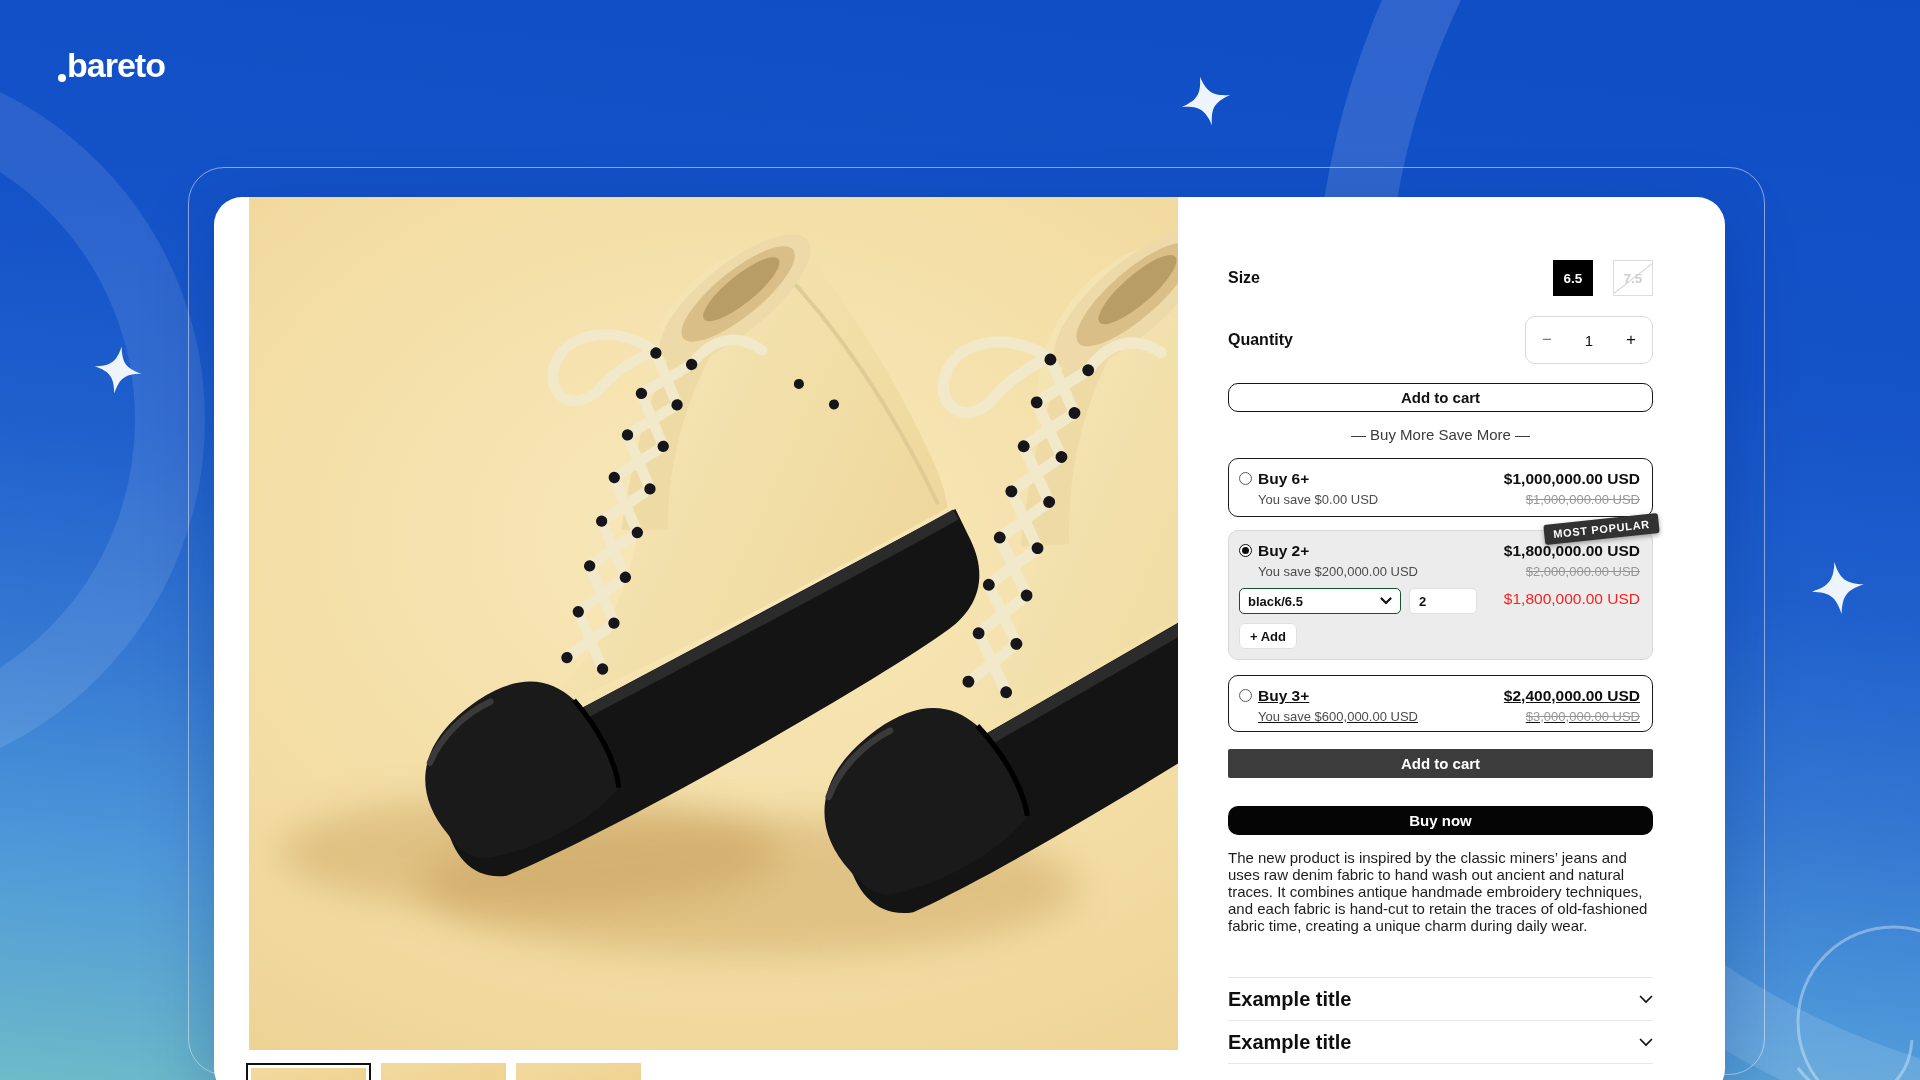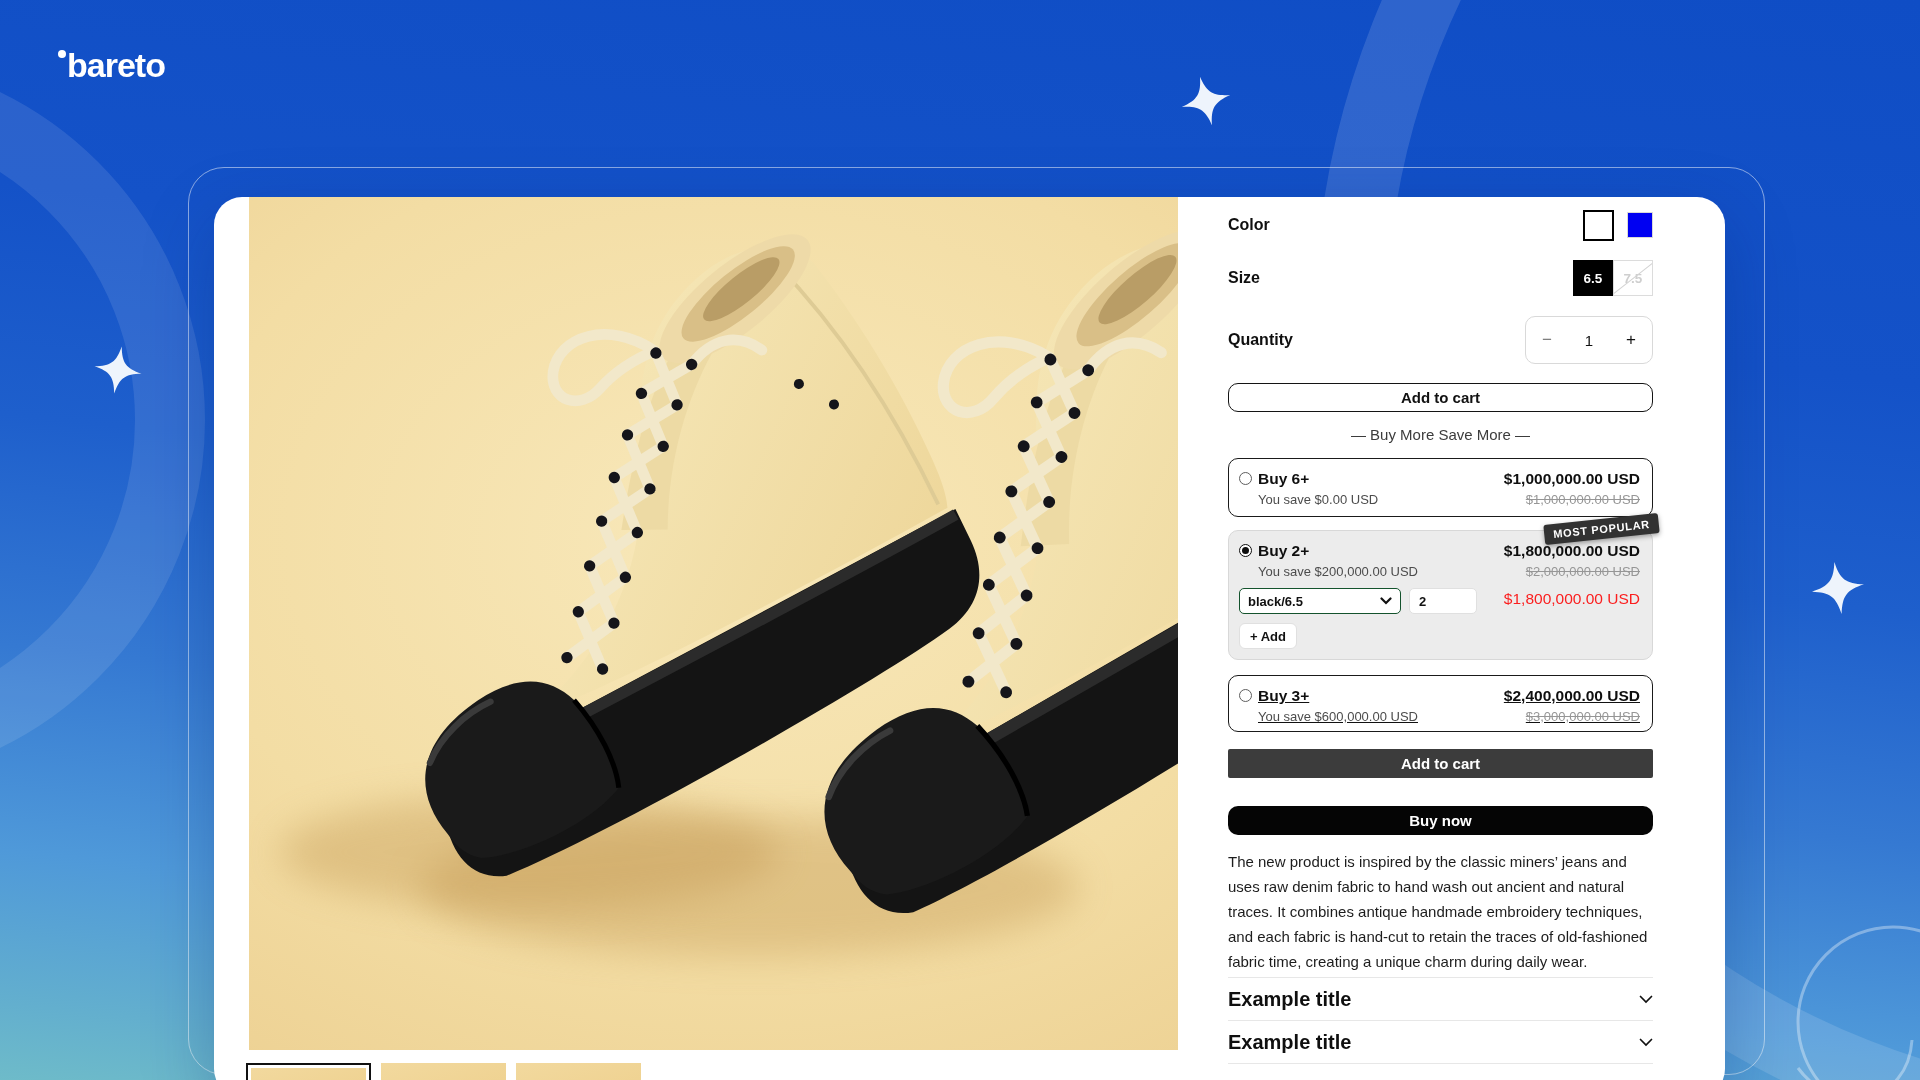--- a/index.html
+++ b/index.html
@@ -4,21 +4,21 @@
 <style>
   * { margin:0; padding:0; box-sizing:border-box; }
   html,body { width:1920px; height:1080px; overflow:hidden; }
   .stage {
     position:relative; width:1920px; height:1080px; overflow:hidden;
     font-family:"Liberation Sans", sans-serif;
     background:linear-gradient(186deg,#0f4dc5 0%,#1452c8 30%,#1e5fcc 48%,#3579d2 66%,#4f99d9 82%,#63afce 94%,#6ebbc9 100%);
   }
   .bg-decor { position:absolute; inset:0; width:1920px; height:1080px; }
 
-  .logo { position:absolute; left:58px; top:48px; color:#fff; display:flex; align-items:flex-start; }
+  .logo { position:absolute; left:58px; top:48px; color:#fff; display:flex; align-items:flex-end; }
   .logo-mark { width:8px; height:8px; border-radius:50%; background:#fff; margin:2px 1px 0 0; }
   .logo-text { font-size:34px; font-weight:bold; letter-spacing:-1px; line-height:34px; }
 
   .card-halo { position:absolute; left:188px; top:167px; width:1577px; height:908px;
     border:1.5px solid rgba(255,255,255,.5); border-radius:36px; }
   .card { position:absolute; left:214px; top:197px; width:1511px; height:900px;
     background:#fff; border-radius:28px; box-shadow:0 24px 70px rgba(5,35,110,.28); }
 
   .photo { position:absolute; left:35px; top:0; width:929px; height:853px;
     background:radial-gradient(130% 105% at 52% 40%, #f8e8ba 0%, #f3dda4 45%, #eccf90 78%, #e4c37e 100%); }
@@ -34,21 +34,21 @@
   .prow-label { font-size:16px; font-weight:bold; color:#0f0f0f; }
   .row-color { top:8px; height:40px; }
   .row-size  { top:60px; height:42px; }
   .row-qty   { top:118px; height:50px; }
 
   .swatches { display:flex; gap:13px; align-items:center; }
   .swatch-black { width:31px; height:31px; border:2px solid #000; padding:2px; background:#fff; }
   .swatch-black-inner { width:100%; height:100%; background:#000; }
   .swatch-blue { width:26px; height:26px; background:#0000f2; border:1px solid #d9d9d9; }
 
-  .chips { display:flex; gap:0;padding-left:36px; }
+  .chips { display:flex; gap:20px;padding-left:36px; }
   .chip { width:40px; height:36px; display:flex; align-items:center; justify-content:center;
     font-size:13.5px; font-weight:bold; }
   .chip.selected { background:#000; color:#fff; }
   .chip.soldout { border:1px solid #dcdcdc; color:#cfcfcf; position:relative; overflow:hidden; }
   .chip.soldout::after { content:""; position:absolute; left:-8px; right:-8px; top:50%; height:1px;
     background:#d2d2d2; transform:rotate(-38deg); }
 
   .stepper { width:128px; height:48px; border:1px solid #d9d9d9; border-radius:10px;
     display:grid; grid-template-columns:1fr 1fr 1fr; align-items:center; text-align:center; background:#fff; }
   .step-minus { font-size:17px; color:#7a7a7a; cursor:pointer; }
@@ -86,21 +86,21 @@
   .select { position:absolute; left:10px; top:57px; width:162px; height:26px; border:1px solid #14532d;
     border-radius:5px; background:#fff; display:flex; align-items:center; justify-content:space-between;
     padding:0 8px; font-size:13px; font-weight:600; cursor:pointer; }
   .qty-input { position:absolute; left:180px; top:57px; width:68px; height:26px; border:1px solid #e0e0e0;
     border-radius:5px; font-size:13px; font-weight:600; padding:0 9px; font-family:inherit; color:#111; background:#fff; }
   .subtotal { position:absolute; right:12px; top:59px; font-size:15.5px; color:#fb1e1e; }
   .add-btn { position:absolute; left:10px; top:92px; width:58px; height:26px; border:1px solid #e0e0e0;
     border-radius:6px; background:#fff; display:flex; align-items:center; justify-content:center;
     font-size:13px; font-weight:bold; cursor:pointer; }
 
-  .desc { position:absolute; top:652px; width:425px; font-size:15px; line-height:25px; color:#1d1d1d; }
+  .desc { position:absolute; top:652px; width:425px; font-size:15px; line-height:17px; color:#1d1d1d; }
 
   .accordion { position:absolute; top:780px; width:425px; border-top:1px solid #e7e7e7; }
   .acc-row { height:43px; display:flex; align-items:center; justify-content:space-between;
     border-bottom:1px solid #e7e7e7; cursor:pointer; }
   .acc-title { font-size:20px; font-weight:bold; color:#0f0f0f; }
 </style>
 </head>
 <body>
 
 <div class="stage">
@@ -187,27 +187,20 @@
       <div class="thumb">
           <div class="thumb-img"></div>
         </div>
       <div class="thumb">
           <div class="thumb-img"></div>
         </div>
     </div>
 
     <div class="panel">
 
-      <div class="prow row-color">
-        <span class="prow-label">Color</span>
-        <span class="swatches">
-          <span class="swatch-black"><span class="swatch-black-inner"></span></span>
-          <span class="swatch-blue"></span>
-        </span>
-      </div>
 
       <div class="prow row-size">
         <span class="prow-label">Size</span>
         <span class="chips">
           <span class="chip selected">6.5</span>
           <span class="chip soldout">7.5</span>
         </span>
       </div>
 
       <div class="prow row-qty">

